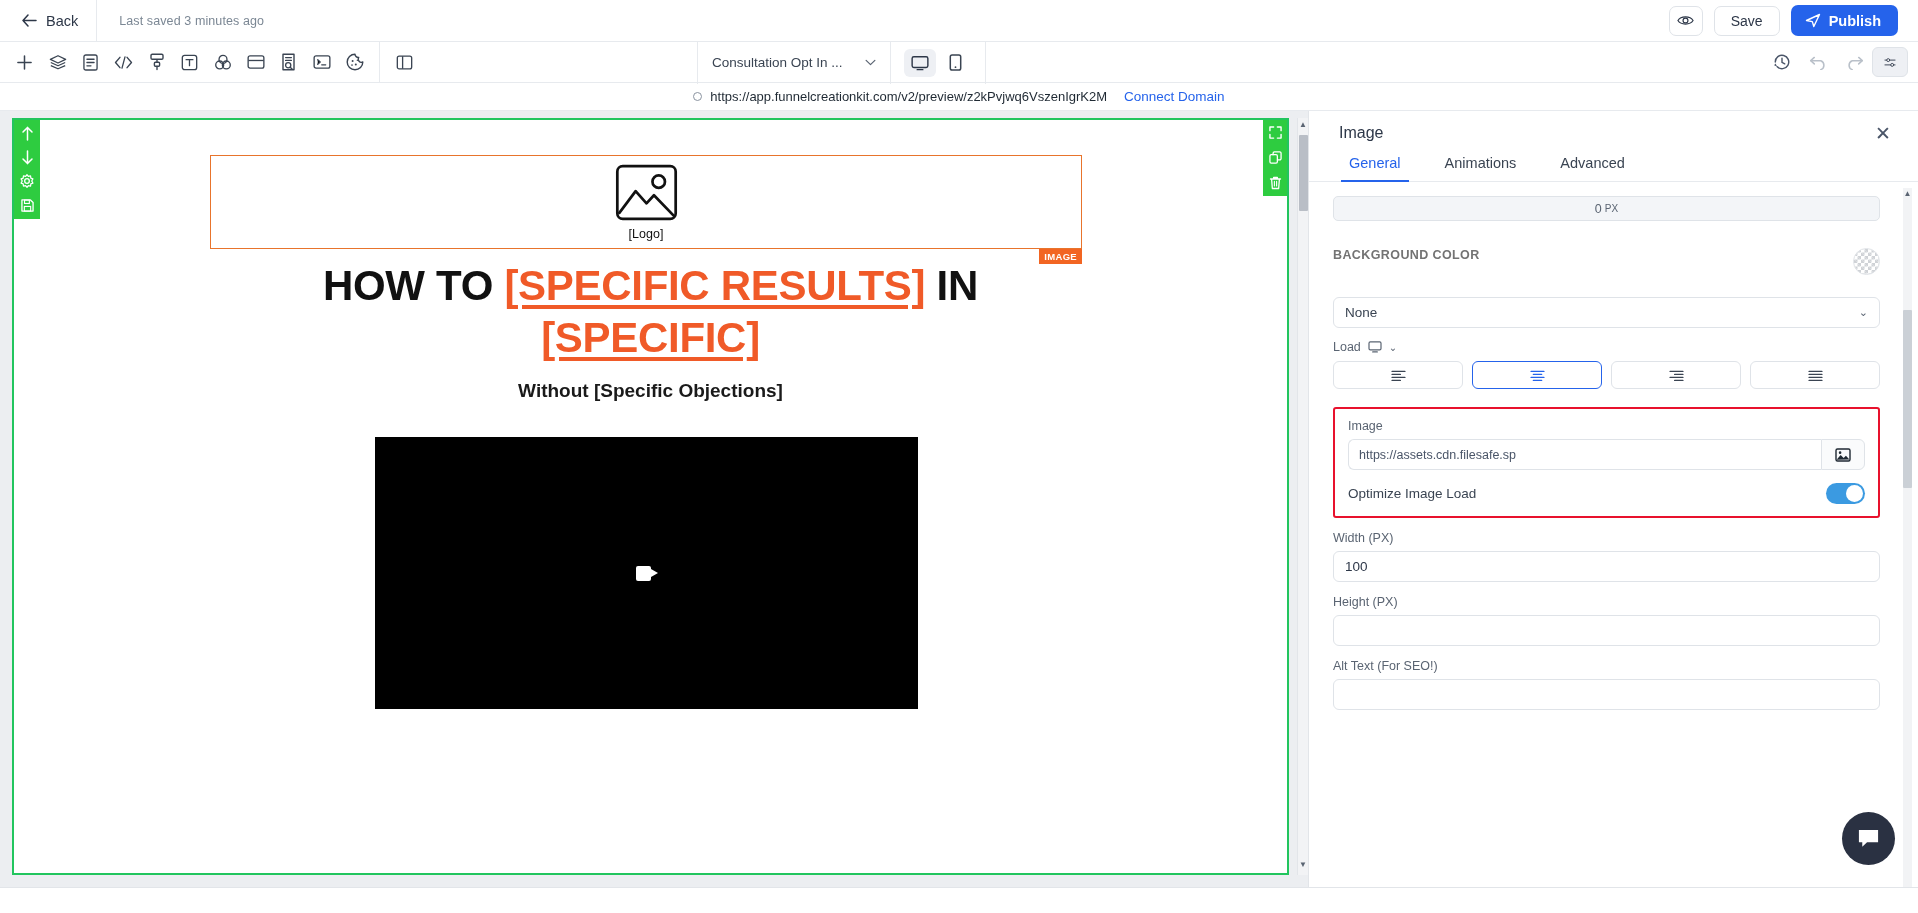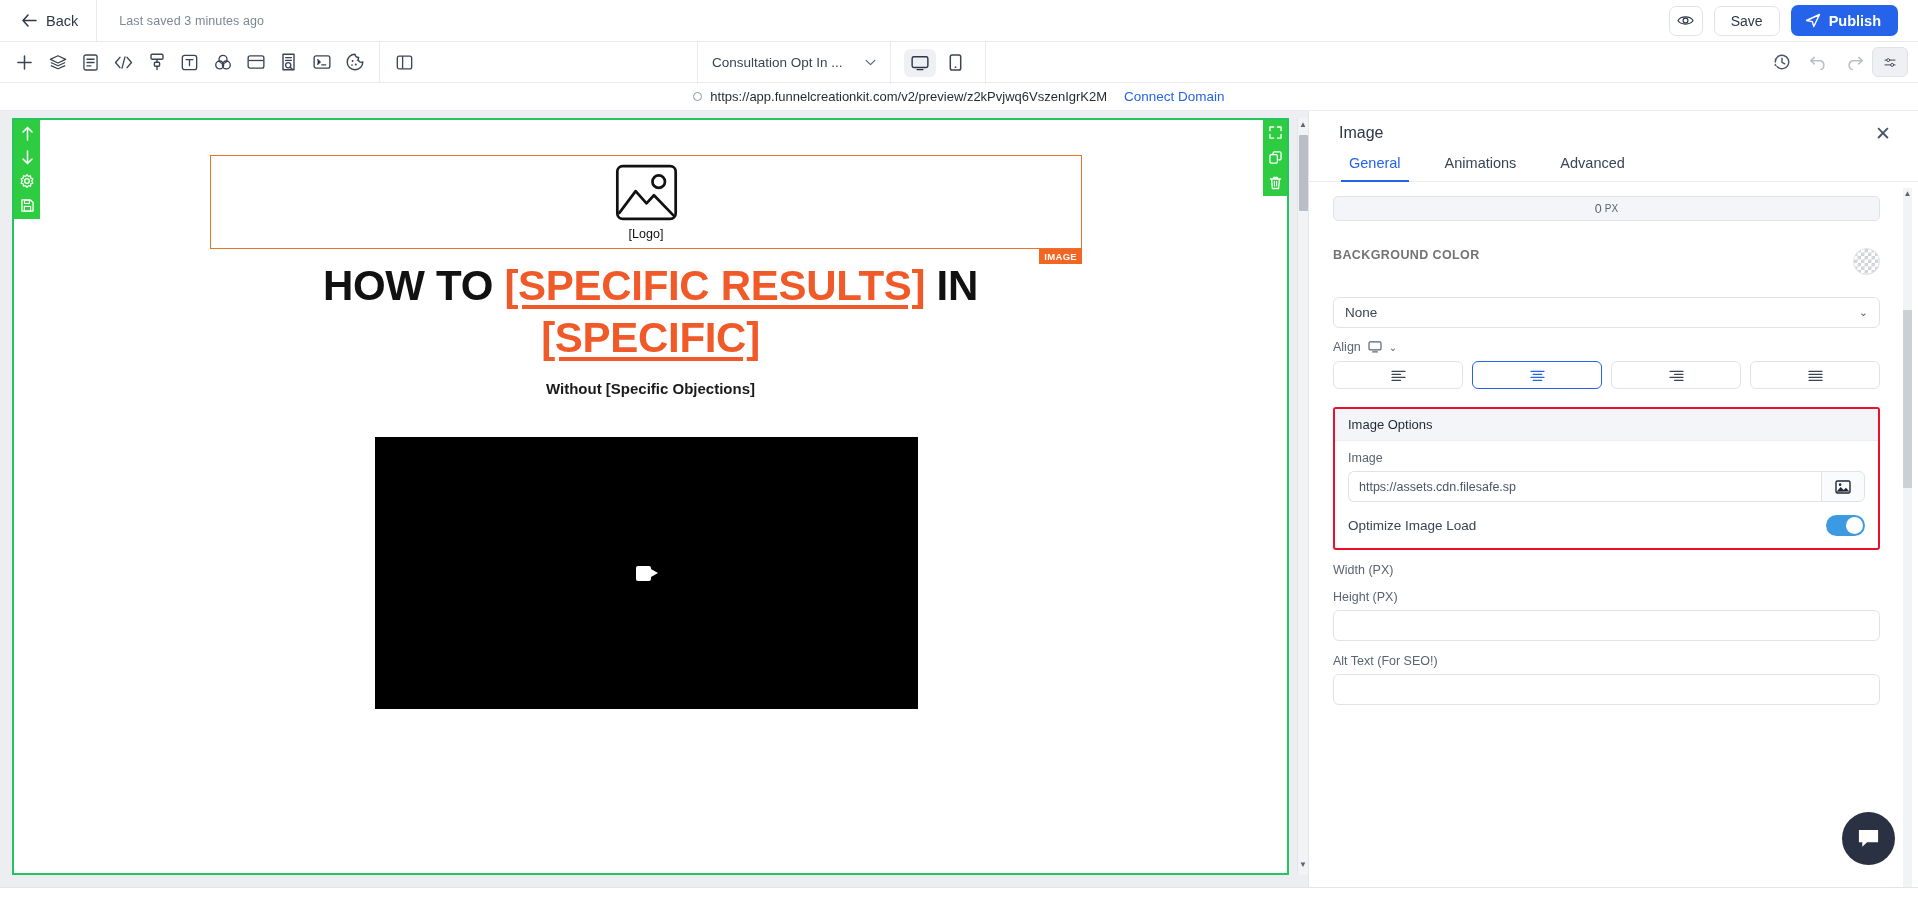--- a/index.html
+++ b/index.html
@@ -108,21 +108,21 @@
     font-size:9.5px; letter-spacing:.3px; padding:2px 5px 2.5px; font-weight:600;
   }
   .headline {
     position:absolute; left:0; right:0; top:140px; text-align:center;
     font-size:42px; font-weight:800; letter-spacing:-.3px; line-height:1.24; color:#111;
   }
   .hl-or { color:#f05a28; }
   .hl-or u { text-decoration: underline; text-decoration-thickness:3.5px; text-underline-offset:5px; }
   .subhead {
     position:absolute; left:0; right:0; top:260px; text-align:center;
-    font-size:15px; font-weight:700; color:#1a1a1a;
+    font-size:19px; font-weight:700; color:#1a1a1a;
   }
   .video {
     position:absolute; left:361px; top:317px; width:543px; height:272px; background:#000;
     display:flex; align-items:center; justify-content:center;
   }
   .cam { width:22px; height:15px; position:relative; }
   .cam .bd { position:absolute; left:0; top:0; width:15px; height:15px; background:#fff; border-radius:2px; }
   .cam .tri { position:absolute; right:0; top:3px; width:0; height:0;
     border-top:4.5px solid transparent; border-bottom:4.5px solid transparent; border-left:7px solid #fff; }
 
@@ -496,21 +496,21 @@
             <div class="bg-lbl">BACKGROUND COLOR</div>
             <div class="swatch"></div>
           </div>
 
           <div class="sel">
             <span>None</span>
             <span class="cv">⌄</span>
           </div>
 
           <div class="align-head">
-            <span>Align</span>
+            <span>Load</span>
             <svg width="14" height="12" viewBox="0 0 15 13">
               <rect x="1" y="1" width="13" height="8.6" rx="1.4" fill="none" stroke="#5a6472" stroke-width="1.3"></rect>
               <path d="M5 11.8H10" stroke="#5a6472" stroke-width="1.3" stroke-linecap="round"></path>
             </svg>
             <span style="font-size:10px;color:#5a6472">⌄</span>
           </div>
 
           <div class="align-row">
             <div class="al-btn">
               <svg width="15" height="11" viewBox="0 0 16 12">
@@ -528,21 +528,20 @@
               </svg>
             </div>
             <div class="al-btn">
               <svg width="15" height="11" viewBox="0 0 16 12">
                 <path d="M1 1.5H15M1 4.8H15M1 8.1H15M1 11.4H15" stroke="#3a4452" stroke-width="1.5" stroke-linecap="round"></path>
               </svg>
             </div>
           </div>
 
           <div class="hl-box">
-            <div class="opt-head">Image Options</div>
             <div class="opt-body">
               <div class="fld-lbl">Image</div>
               <div class="img-inp-row">
                 <div class="img-inp">https://assets.cdn.filesafe.sp</div>
                 <div class="img-pick">
                   <svg width="16" height="14" viewBox="0 0 17 15">
                     <rect x="1" y="1" width="15" height="13" rx="1.6" fill="none" stroke="#1f2933" stroke-width="1.5"></rect>
                     <circle cx="5.4" cy="5" r="1.4" fill="#1f2933"></circle>
                     <path d="M1.6 12.6 L6 7.6 L9.2 10.6 L11.6 8.2 L15.4 12.4Z" fill="#1f2933"></path>
                   </svg>
@@ -552,20 +551,21 @@
                 <span class="tog-lbl">Optimize Image Load</span>
                 <div class="toggle">
                     <div class="knob"></div>
                   </div>
               </div>
             </div>
           </div>
 
           <div class="sp">
             <div class="fld-lbl">Width (PX)</div>
+            <div class="txt-inp">100</div>
           </div>
           <div class="sp">
             <div class="fld-lbl">Height (PX)</div>
             <div class="txt-inp"></div>
           </div>
           <div class="sp">
             <div class="fld-lbl">Alt Text (For SEO!)</div>
             <div class="txt-inp"></div>
           </div>
 

